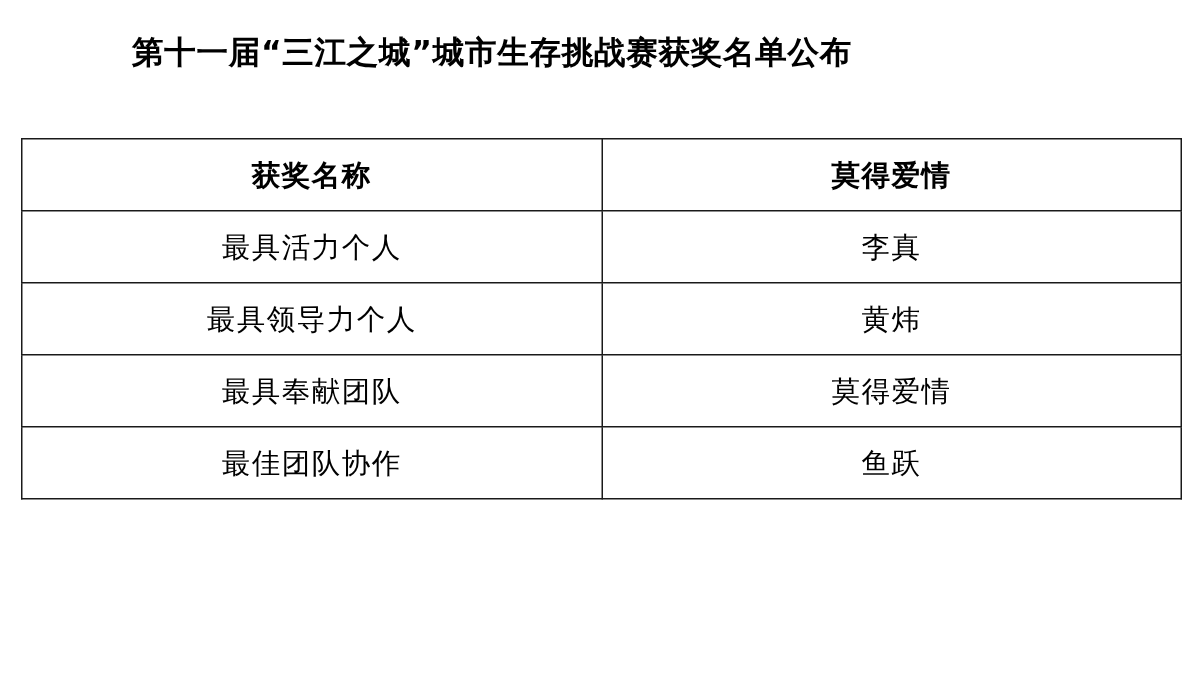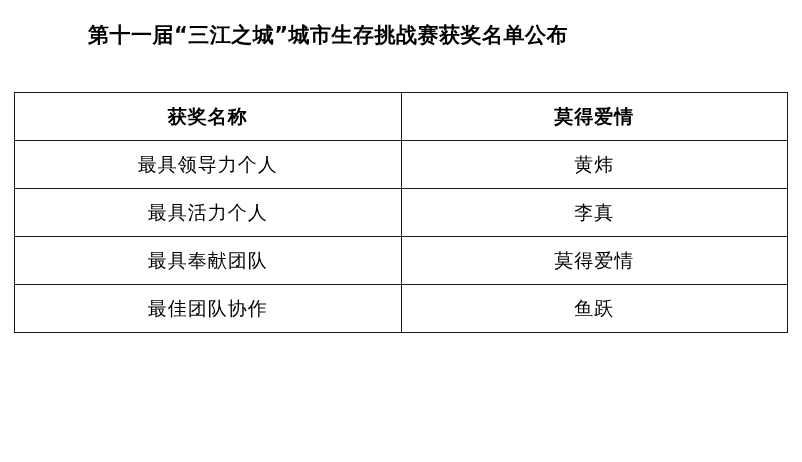--- a/index.html
+++ b/index.html
@@ -73,26 +73,26 @@
         <col class="c2">
       </colgroup>
       <thead>
         <tr>
           <th>获奖名称</th>
           <th>莫得爱情</th>
         </tr>
       </thead>
       <tbody>
         <tr>
+          <td>最具活力个人</td>
+          <td>李真</td>
+        </tr>
+        <tr>
           <td>最具领导力个人</td>
           <td>黄炜</td>
-        </tr>
-        <tr>
-          <td>最具活力个人</td>
-          <td>李真</td>
         </tr>
         <tr>
           <td>最具奉献团队</td>
           <td>莫得爱情</td>
         </tr>
         <tr>
           <td>最佳团队协作</td>
           <td>鱼跃</td>
         </tr>
       </tbody>

